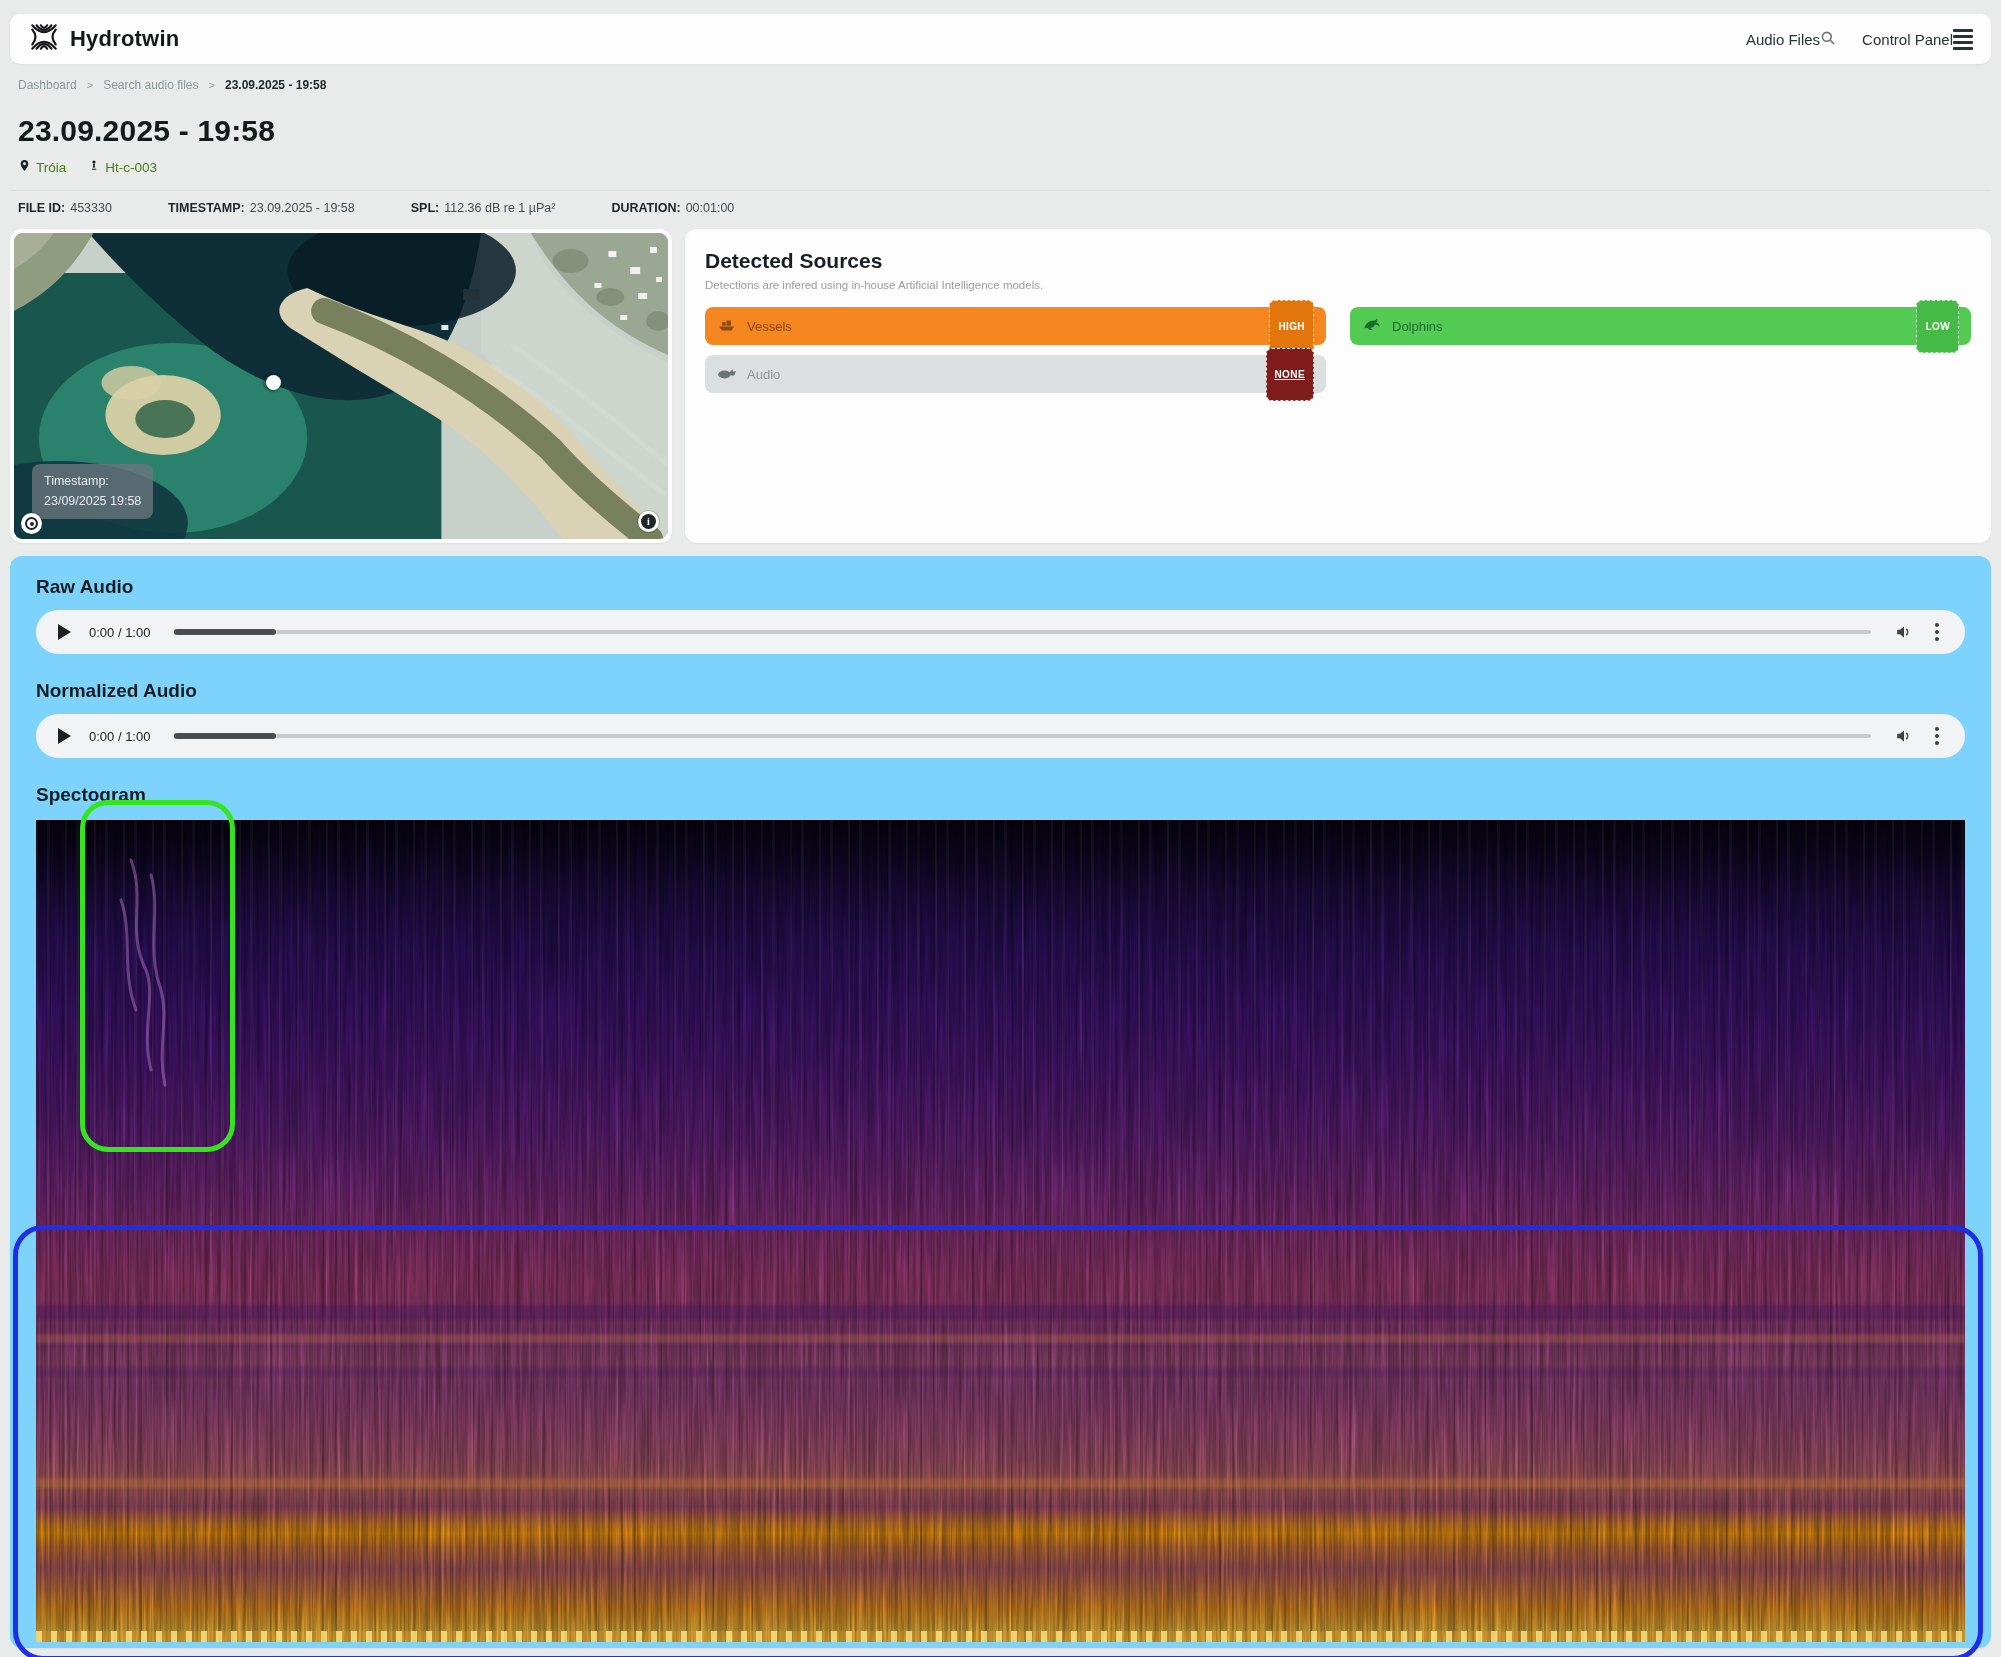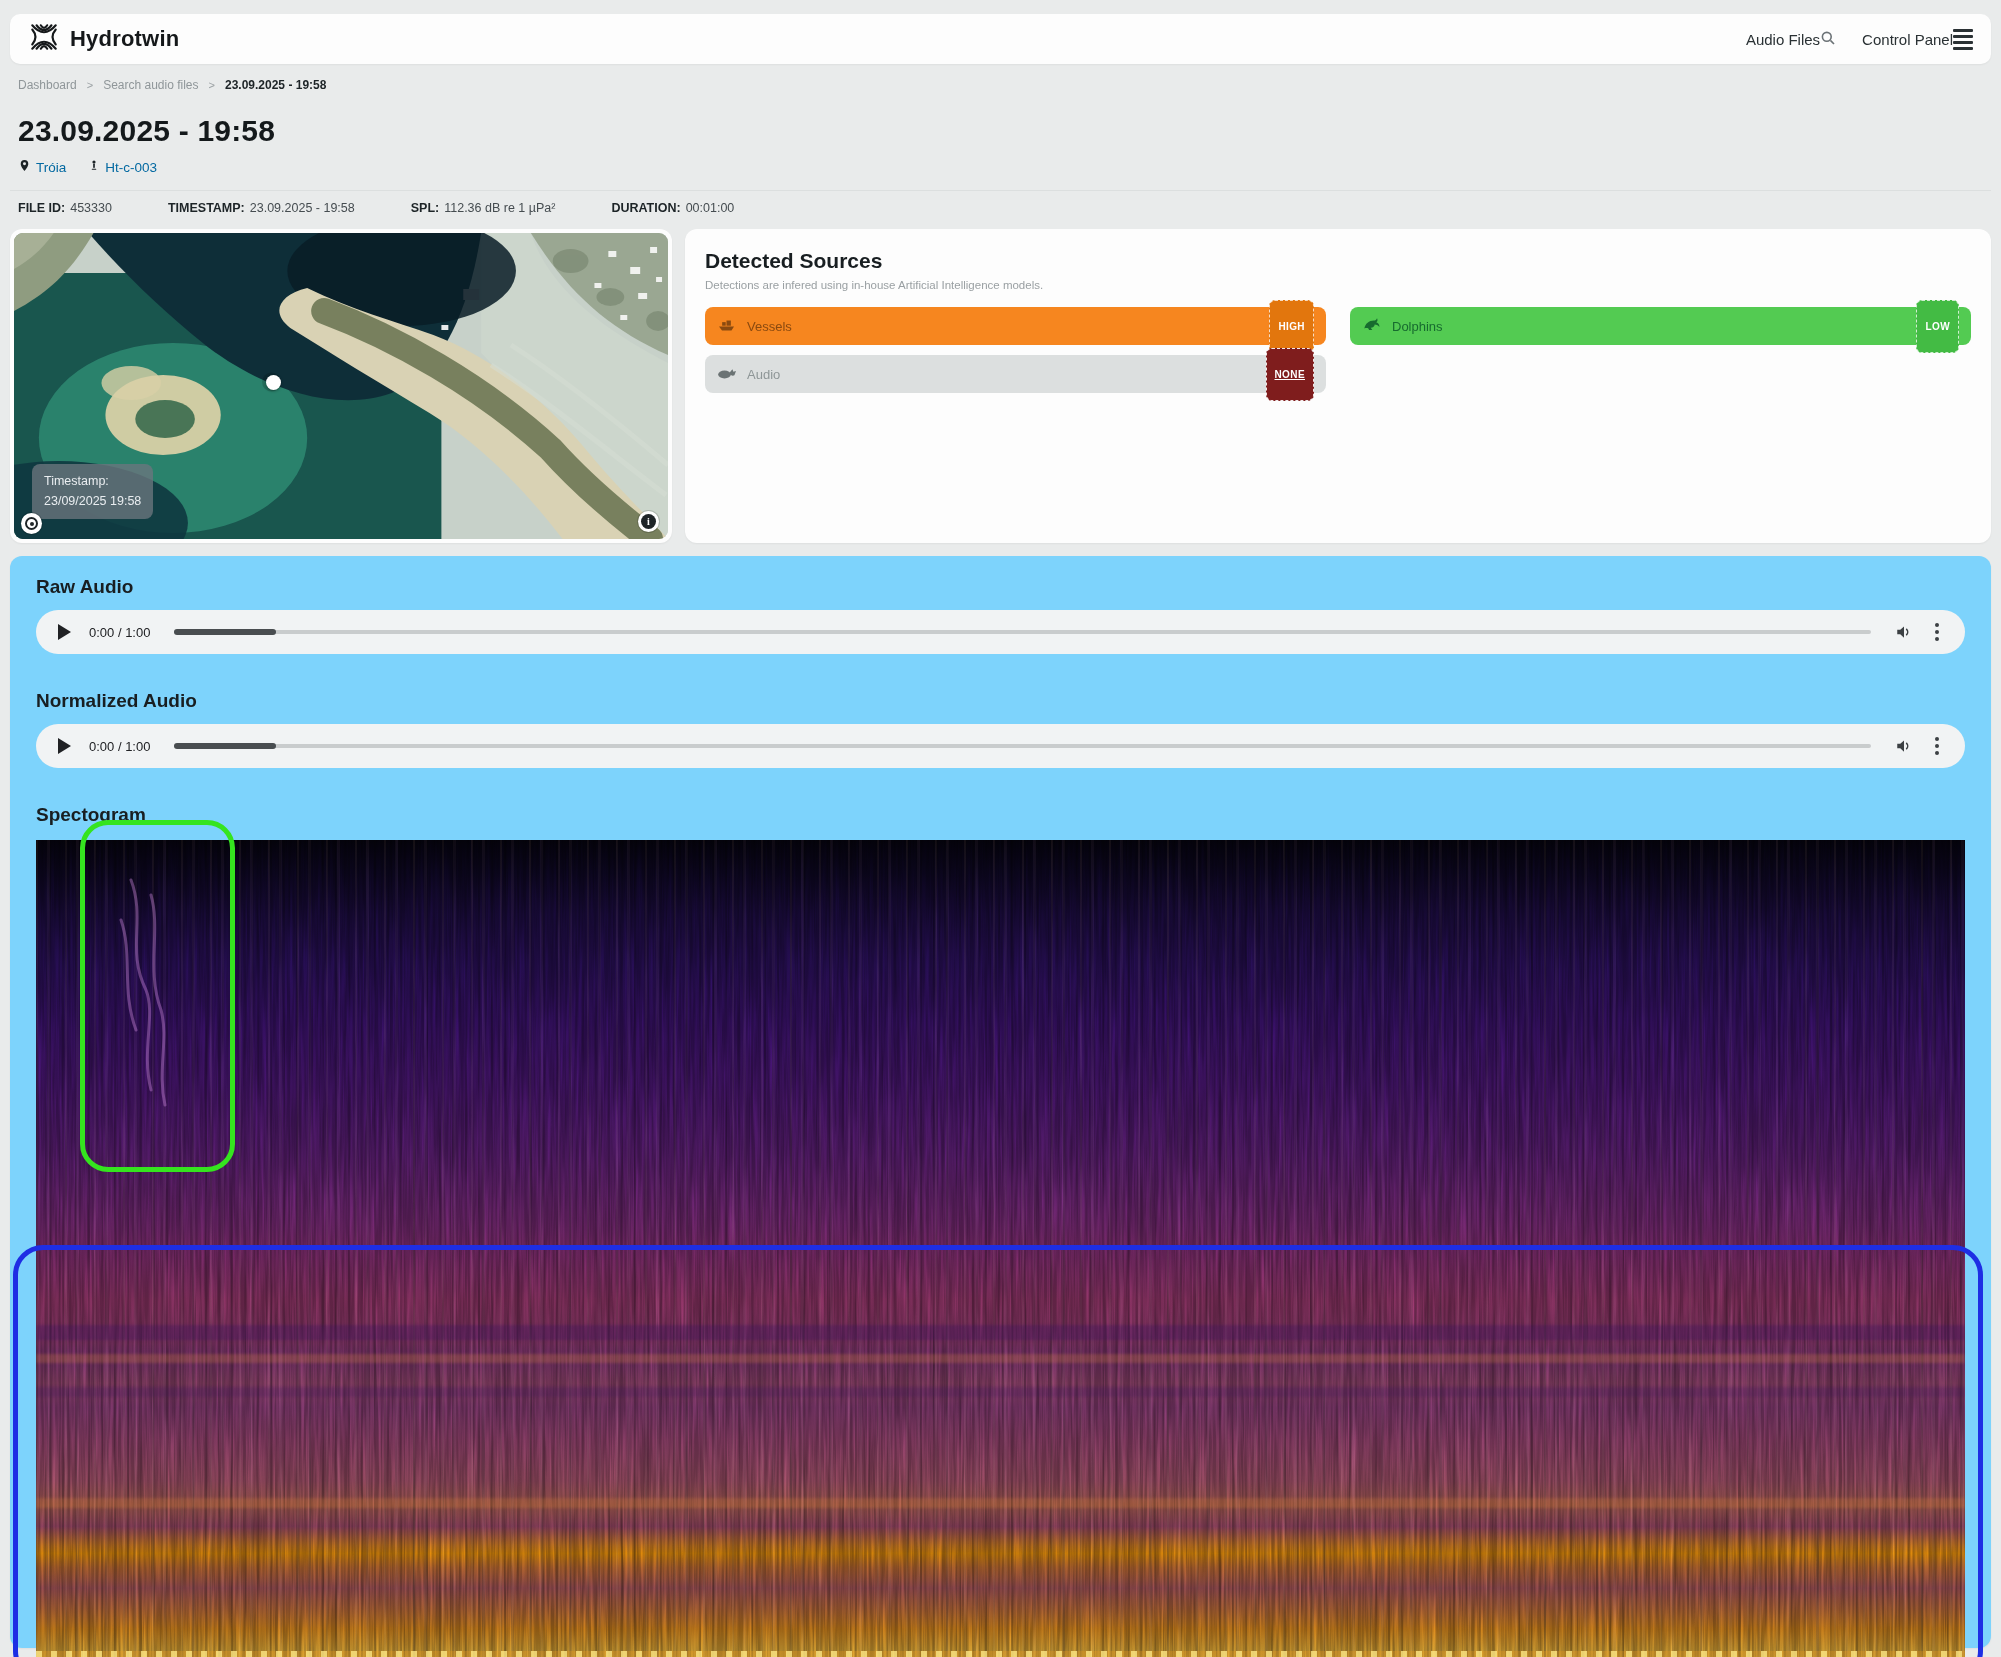--- a/index.html
+++ b/index.html
@@ -25,21 +25,21 @@
   .hamburger { display:flex; flex-direction:column; gap:3px; }
   .hamburger span { width:20px; height:3px; background:#2a3134; border-radius:1px; }
 
   
   .breadcrumb { display:flex; align-items:center; gap:10px; padding:14px 8px 0 8px; font-size:12px; color:#8f9699; }
   .breadcrumb .sep { color:#9aa0a3; font-size:11px; }
   .breadcrumb .current { color:#1d2427; font-weight:700; }
 
   
   .page-title { font-size:30px; font-weight:600; color:#14191b; padding:22px 8px 0 8px; letter-spacing:.2px; }
-  .loc-row { display:flex; align-items:center; gap:22px; padding:10px 8px 14px 8px; font-size:13.5px; color:#0369a1; }
+  .loc-row { display:flex; align-items:center; gap:22px; padding:10px 8px 14px 8px; font-size:13.5px; color:#4d7c0f; }
   .loc-item { display:flex; align-items:center; gap:5px; }
 
   
   .meta-row {
     border-top:1px solid #dcdfdf;
     display:flex; gap:56px; padding:10px 8px 12px 8px; font-size:12.5px; color:#454c50;
   }
   .meta-item b { color:#1d2427; margin-right:5px; font-weight:700; }
 
   
@@ -103,21 +103,21 @@
     margin-top:12px; height:44px; background:#f1f3f4; border-radius:22px;
     display:flex; align-items:center; padding:0 22px; gap:18px;
   }
   .play-btn { width:0; height:0; border-left:13px solid #202124; border-top:8px solid transparent; border-bottom:8px solid transparent; cursor:pointer; }
   .time { font-size:13px; color:#202124; white-space:nowrap; }
   .track { flex:1; height:4px; background:#c9cccd; border-radius:2px; position:relative; margin:0 6px; cursor:pointer; }
   .track .played { position:absolute; left:0; top:-1px; height:6px; width:6%; background:#494d50; border-radius:3px; }
   .vol-icon { cursor:pointer; display:flex; }
   .kebab { display:flex; flex-direction:column; gap:3px; padding:0 4px; cursor:pointer; }
   .kebab i { width:4px; height:4px; border-radius:50%; background:#3c4043; }
-  .gap-lg { margin-top:36px; }
+  .gap-lg { margin-top:26px; }
 
   
   .spec-wrap { position:relative; margin-top:14px; height:822px; }
   .spec {
     position:absolute; inset:0; overflow:hidden;
     background:linear-gradient(180deg,
       #05030f 0%, #0e0726 4%, #1d0c45 9%, #2c1060 15%, #3d1272 22%,
       #4f177b 30%, #64207f 38%, #7c2a80 45%, #91327b 51%, #9f3a72 56%,
       #9c3d74 60%, #8d3b7e 63%, #a04a78 66%, #94417f 69%, #a54a7b 73%,
       #b25873 78%, #c16a5e 81%, #a84e70 83.5%, #e88a28 85.8%, #f89a0c 86.8%,

